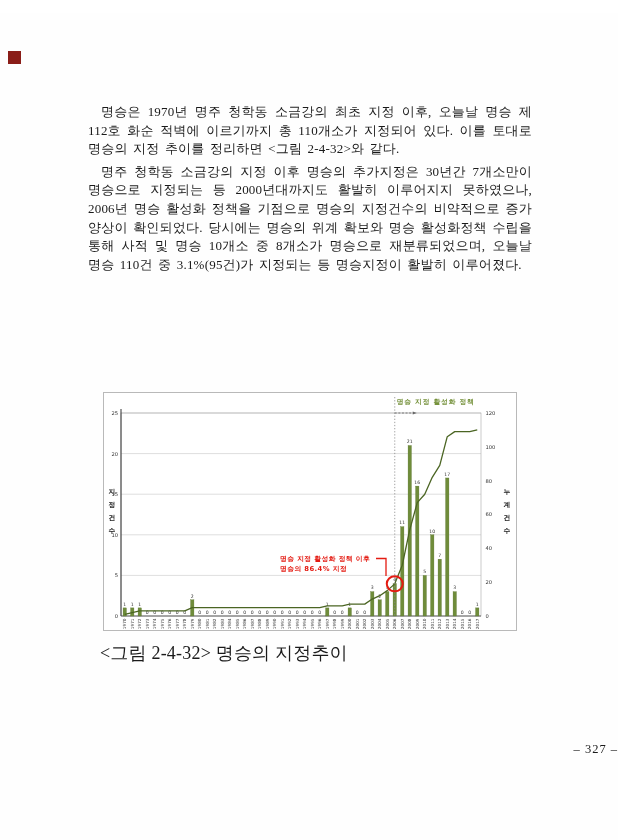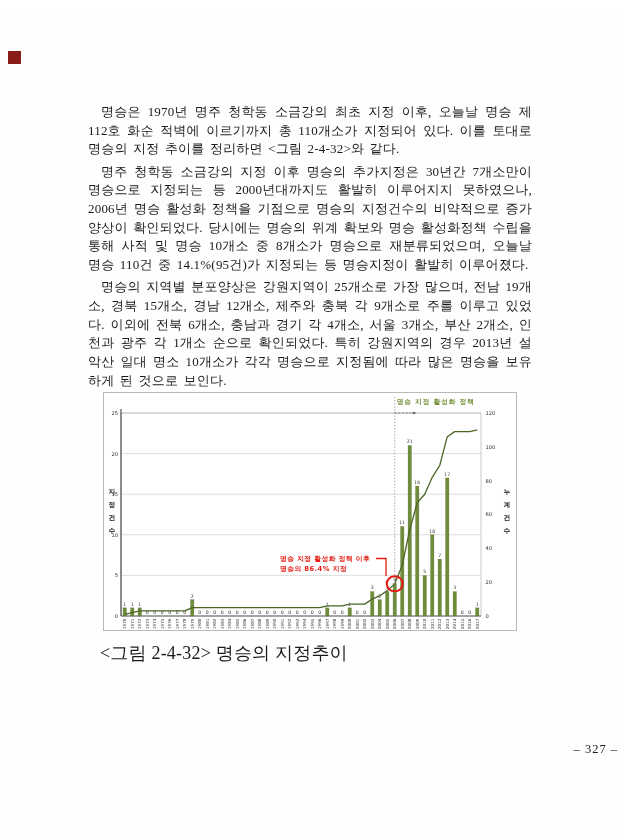--- a/index.html
+++ b/index.html
@@ -44,22 +44,21 @@
 </style>
 </head>
 <body>
 
 <div class="page">
 
   <div class="corner-mark"></div>
 
   <div class="body-text">
     <p>명승은 1970년 명주 청학동 소금강의 최초 지정 이후, 오늘날 명승 제112호 화순 적벽에 이르기까지 총 110개소가 지정되어 있다. 이를 토대로 명승의 지정 추이를 정리하면 &lt;그림 2-4-32&gt;와 같다.</p>
-    <p>명주 청학동 소금강의 지정 이후 명승의 추가지정은 30년간 7개소만이 명승으로 지정되는 등 2000년대까지도 활발히 이루어지지 못하였으나, 2006년 명승 활성화 정책을 기점으로 명승의 지정건수의 비약적으로 증가 양상이 확인되었다. 당시에는 명승의 위계 확보와 명승 활성화정책 수립을 통해 사적 및 명승 10개소 중 8개소가 명승으로 재분류되었으며, 오늘날 명승 110건 중 14.1%(95건)가 지정되는 등 명승지정이 활발히 이루어졌다.</p>
-    <p>명승의 지역별 분포양상은 강원지역이 25개소로 가장 많으며, 전남 19개소, 경북 15개소, 경남 12개소, 제주와 충북 각 9개소로 주를 이루고 있었다. 이외에 전북 6개소, 충남과 경기 각 4개소, 서울 3개소, 부산 2개소, 인천과 광주 각 1개소 순으로 확인되었다. 특히 강원지역의 경우 2013년 설악산 일대 명소 10개소가 각각 명승으로 지정됨에 따라 많은 명승을 보유하게 된 것으로 보인다.</p>
+    <p>명주 청학동 소금강의 지정 이후 명승의 추가지정은 30년간 7개소만이 명승으로 지정되는 등 2000년대까지도 활발히 이루어지지 못하였으나, 2006년 명승 활성화 정책을 기점으로 명승의 지정건수의 비약적으로 증가 양상이 확인되었다. 당시에는 명승의 위계 확보와 명승 활성화정책 수립을 통해 사적 및 명승 10개소 중 8개소가 명승으로 재분류되었으며, 오늘날 명승 110건 중 3.1%(95건)가 지정되는 등 명승지정이 활발히 이루어졌다.</p>
   </div>
 
   <div class="chart-box" id="chart-container">
       <svg width="412" height="237" viewBox="0 0 412 237" xmlns="http://www.w3.org/2000/svg">
         <g>
           <line x1="17" y1="182.4" x2="377" y2="182.4" stroke="#c8c8c8" stroke-width="0.6"></line>
           <line x1="17" y1="141.8" x2="377" y2="141.8" stroke="#c8c8c8" stroke-width="0.6"></line>
           <line x1="17" y1="101.2" x2="377" y2="101.2" stroke="#c8c8c8" stroke-width="0.6"></line>
           <line x1="17" y1="60.599999999999994" x2="377" y2="60.599999999999994" stroke="#c8c8c8" stroke-width="0.6"></line>
           <line x1="17" y1="20" x2="377" y2="20" stroke="#c8c8c8" stroke-width="0.6"></line>

